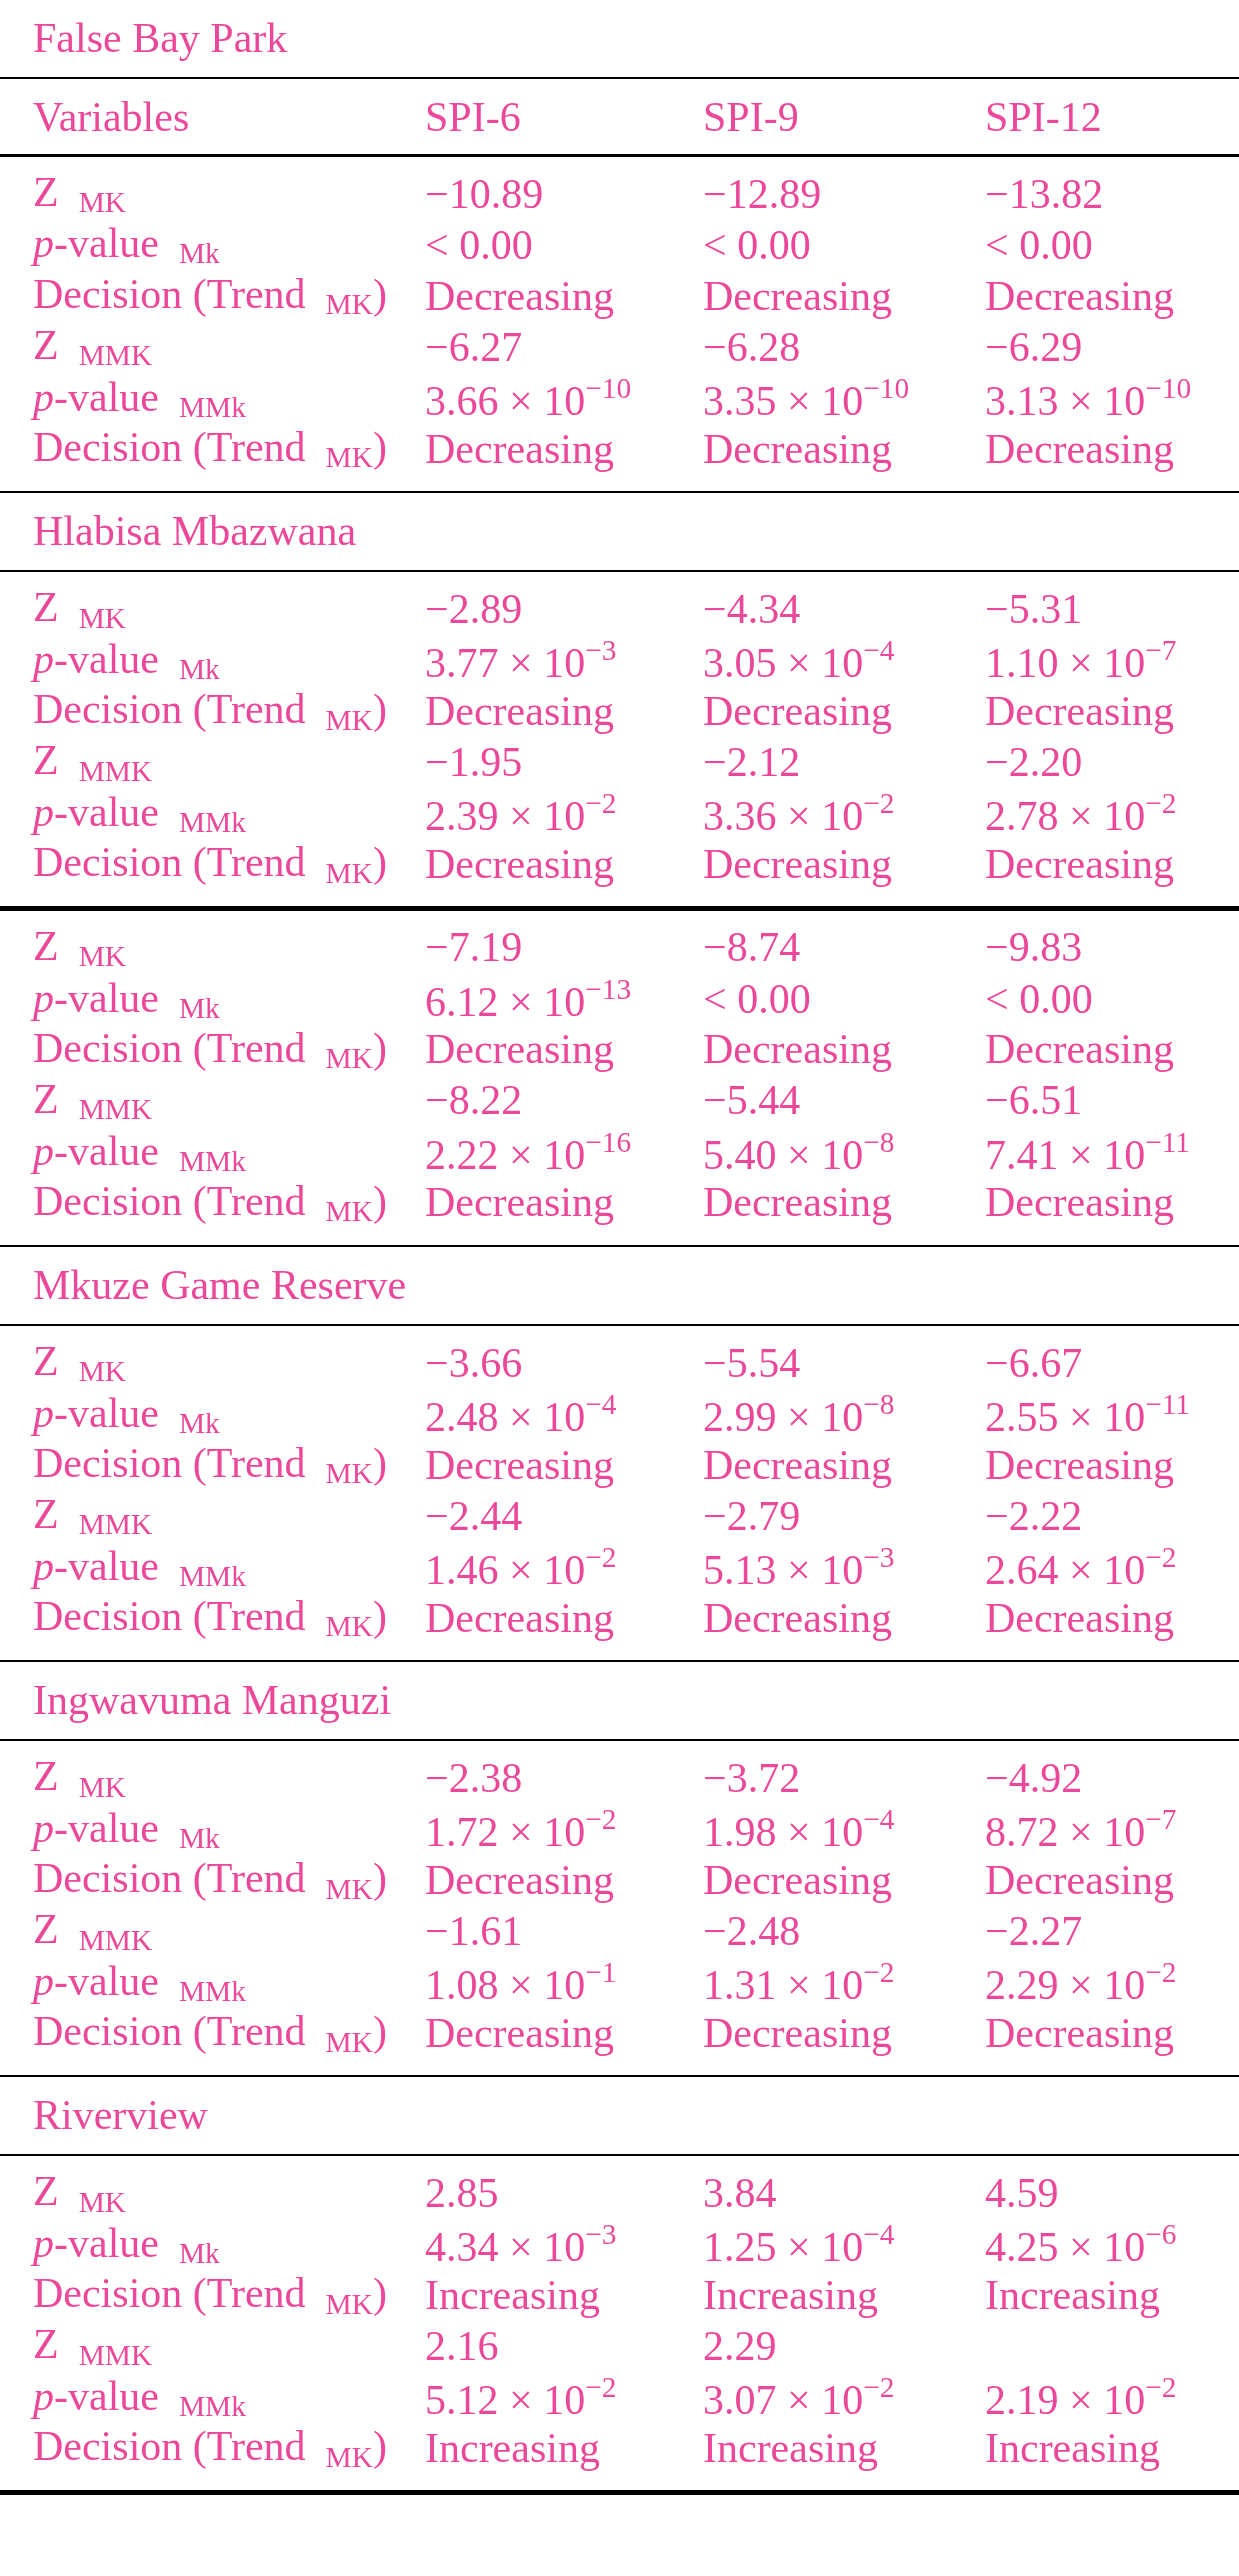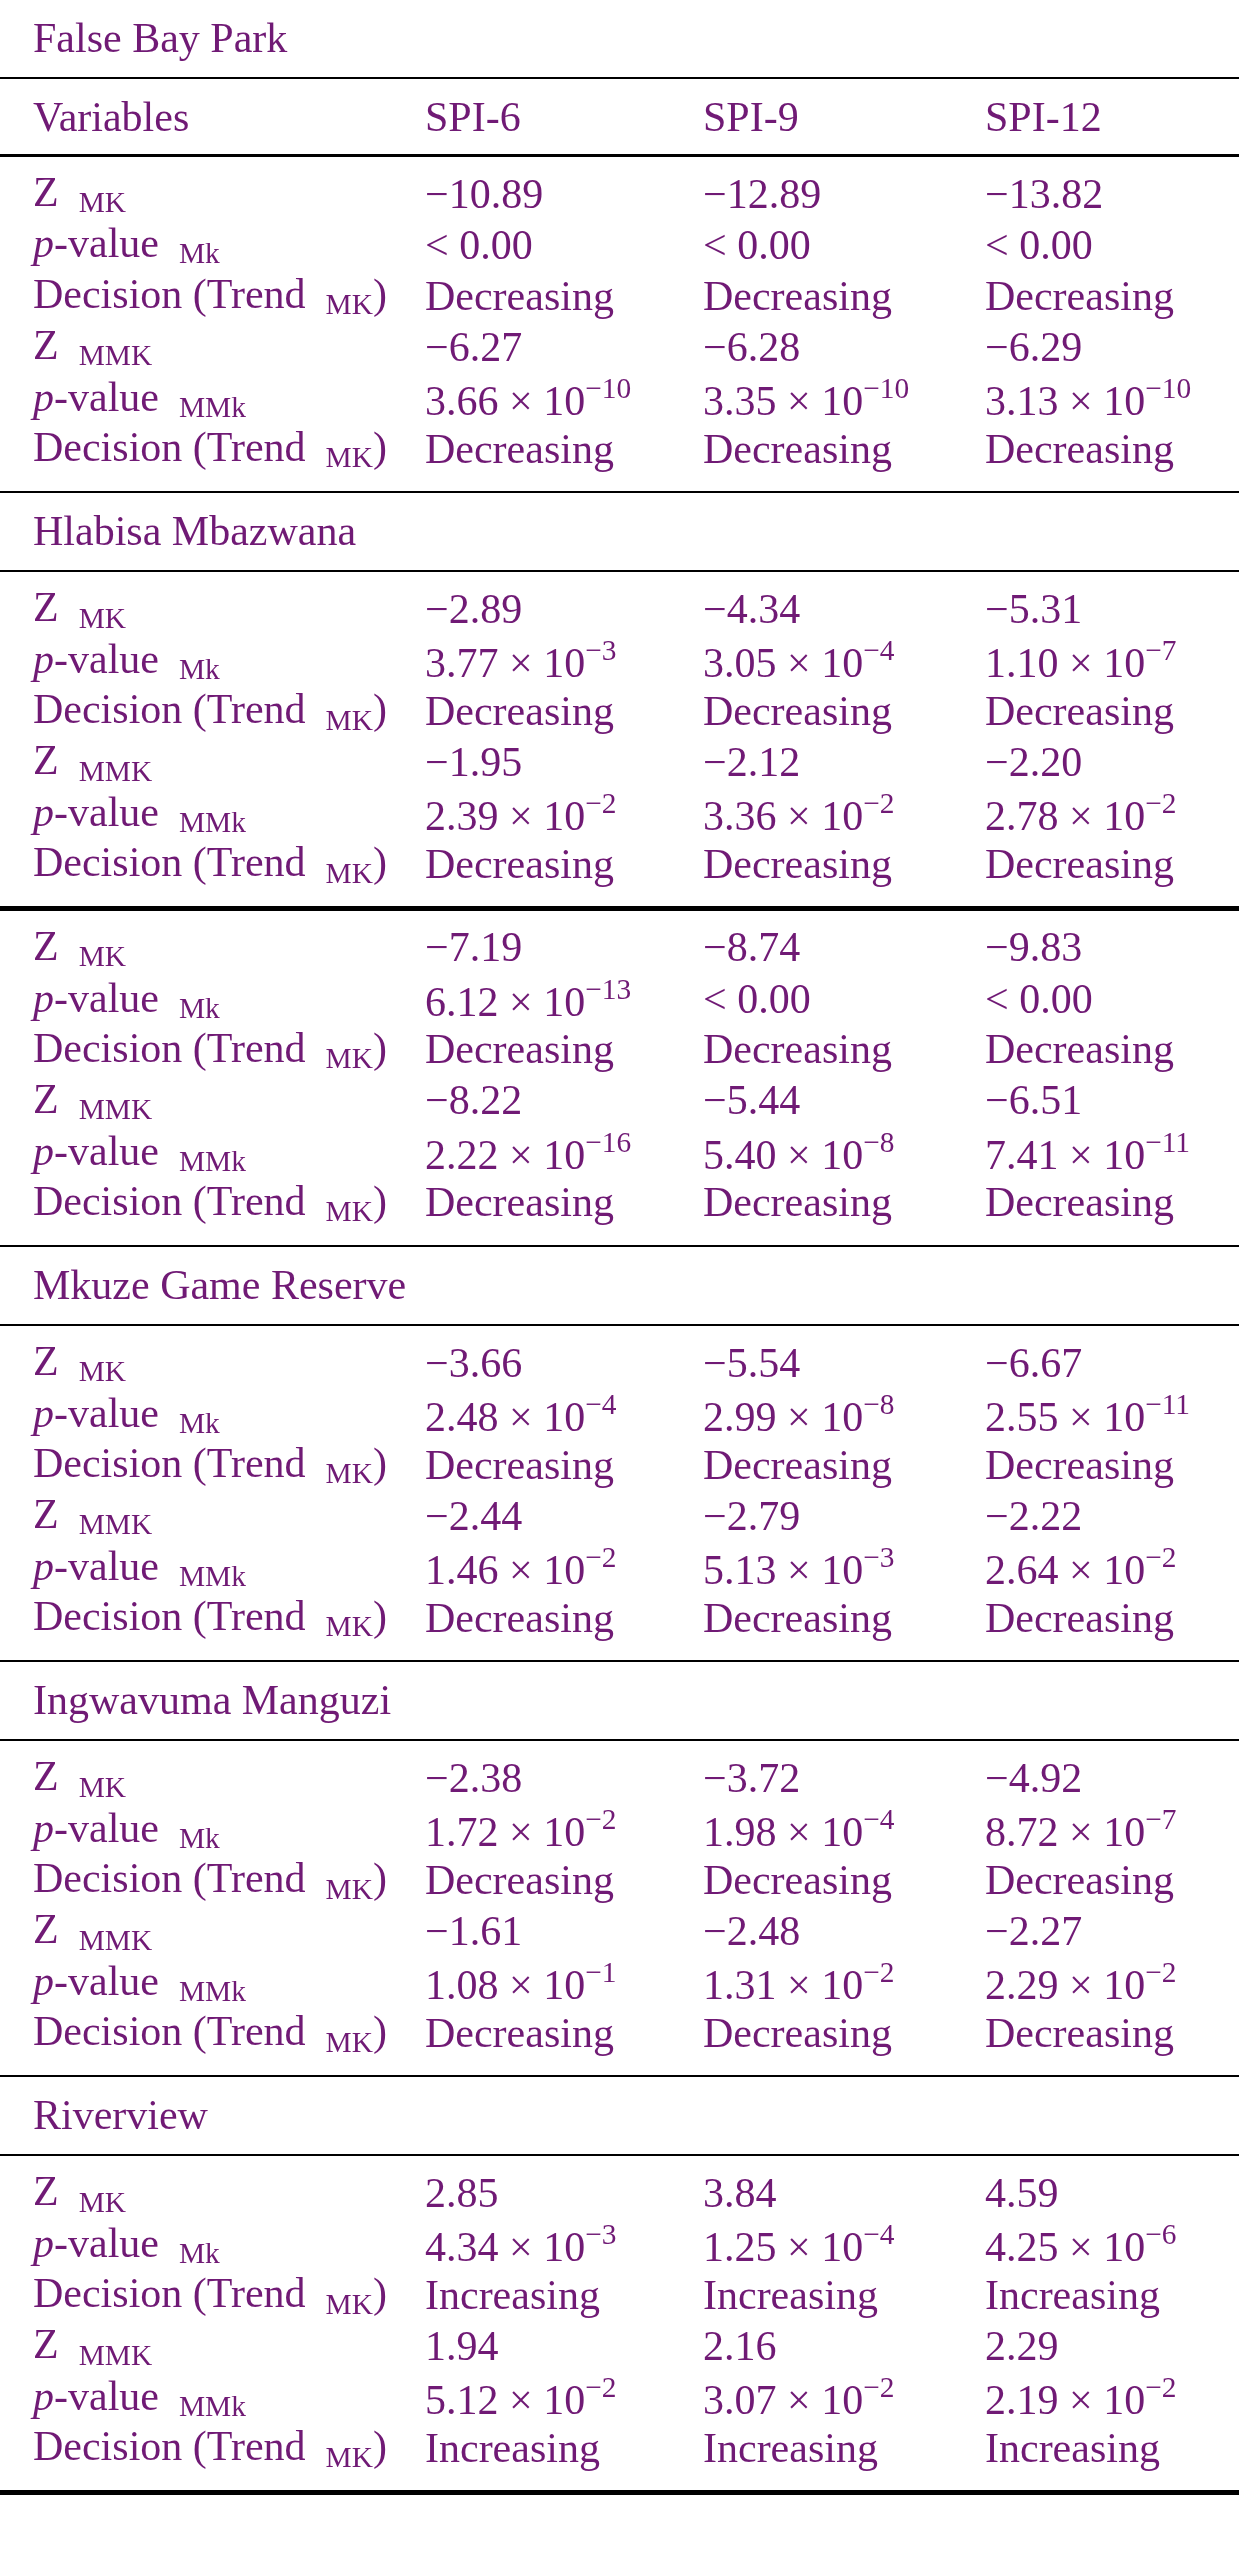--- a/index.html
+++ b/index.html
@@ -5,21 +5,21 @@
   html, body {
     margin: 0;
     padding: 0;
     background: #ffffff;
   }
   .page {
     position: relative;
     width: 1239px;
     height: 2576px;
     background: #ffffff;
-    color: #701a75;
+    color: #ec4899;
     font-family: "Liberation Serif", "DejaVu Serif", serif;
     font-size: 42px;
     overflow: hidden;
   }
   .rule {
     width: 100%;
     background: #000000;
   }
   .rule-mid    { height: 2.4px; }
   .rule-header { height: 3px; }
@@ -290,21 +290,20 @@
           <div class="cell"><span>4.25 × 10</span><span class="sup">−6</span></div>
         </div>
         <div class="data-row">
           <div class="cell"><span>Decision (Trend</span><span class="sub">MK</span><span>)</span></div>
           <div class="cell"><span>Increasing</span></div>
           <div class="cell"><span>Increasing</span></div>
           <div class="cell"><span>Increasing</span></div>
         </div>
         <div class="data-row">
           <div class="cell"><span>Z</span><span class="sub">MMK</span></div>
-          <div class="cell"><span>1.94</span></div>
           <div class="cell"><span>2.16</span></div>
           <div class="cell"><span>2.29</span></div>
         </div>
         <div class="data-row">
           <div class="cell"><span class="it">p</span><span>-value</span><span class="sub">MMk</span></div>
           <div class="cell"><span>5.12 × 10</span><span class="sup">−2</span></div>
           <div class="cell"><span>3.07 × 10</span><span class="sup">−2</span></div>
           <div class="cell"><span>2.19 × 10</span><span class="sup">−2</span></div>
         </div>
         <div class="data-row">

